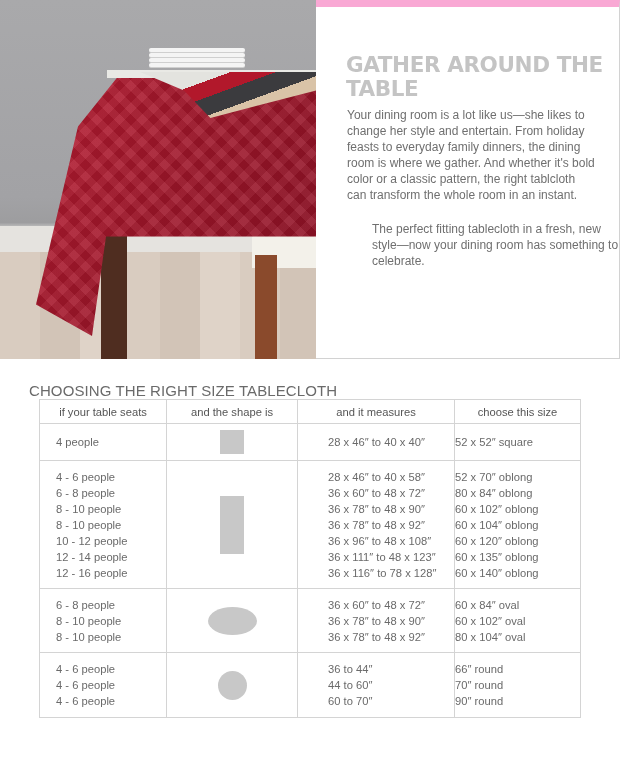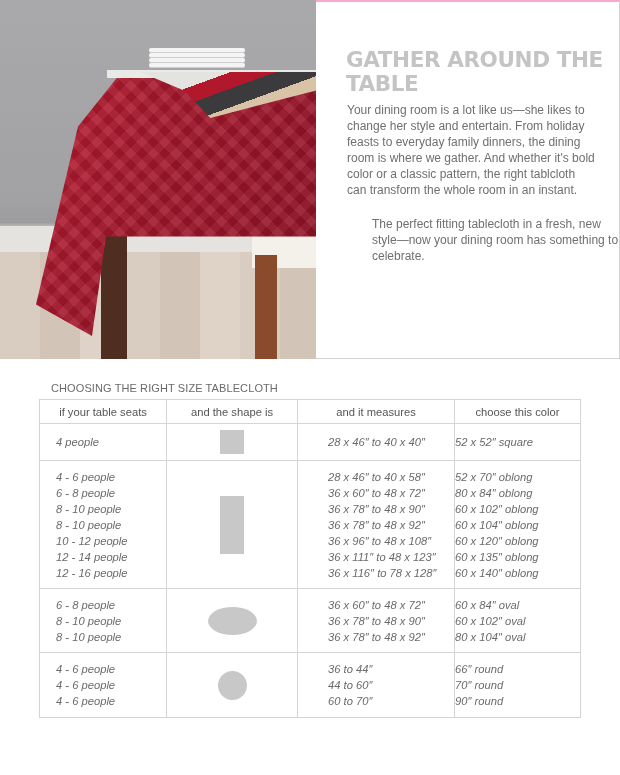--- a/index.html
+++ b/index.html
@@ -25,33 +25,33 @@
   .photo .napkin-stack { position: absolute; left: 140px; top: 72px; width: 176px; height: 46px;
     background: linear-gradient(160deg, #e3e3df 0 30%, #b2182b 30% 45%, #3b3b3e 45% 62%, #d9c3a7 62% 100%);
     clip-path: polygon(0 0, 100% 0, 100% 40%, 40% 100%, 25% 40%); }
   .photo .leg1 { position: absolute; left: 101px; top: 225px; width: 26px; height: 134px; background: #4f2d20; }
   .photo .leg2 { position: absolute; left: 255px; top: 255px; width: 22px; height: 104px; background: #8a4a2c; }
   .photo .chair { position: absolute; left: 252px; top: 180px; width: 64px; height: 88px; background: #f3f1ea; border-radius: 6px 0 0 0; }
   .photo .chair-napkins { position: absolute; left: 248px; top: 182px; width: 68px; height: 40px;
     background: linear-gradient(170deg, #ebe3d6 0 25%, #a9192c 25% 45%, #323235 45% 70%, #e8dccb 70% 100%); border-radius: 4px; }
 
   .panel { position: absolute; left: 316px; top: 0; width: 304px; height: 359px; background: #fff;
-    border-top: 2px solid #f9a8d4; border-right: 1px solid #d2d2d2; border-bottom: 1px solid #d2d2d2; }
+    border-top: 7px solid #f9a8d4; border-right: 1px solid #d2d2d2; border-bottom: 1px solid #d2d2d2; }
   .panel h1 { position: absolute; left: 30px; top: 46px; width: 260px; font-family: "DejaVu Sans", sans-serif;
     font-weight: bold; font-size: 21.5px; line-height: 24px; color: #c4c4c4; letter-spacing: -0.4px; text-transform: uppercase; }
   .panel p { position: absolute; left: 31px; width: 250px; font-size: 12px; line-height: 16px; color: #6f6f6f; }
   .panel p.p1 { top: 100px; }
   .panel p.p2 { top: 214px; margin-left: 25px; }
 
   
-  .guide-title { position: absolute; left: 51px; top: 382px; font-size: 11px; color: #6a6a6a; letter-spacing: 0.1px; text-transform: uppercase; }
+  .guide-title { position: absolute; left: 29px; top: 382px; font-size: 15px; color: #6a6a6a; letter-spacing: 0.1px; text-transform: uppercase; }
   table.sizes { position: absolute; left: 39px; top: 399px; width: 541px; border-collapse: collapse; table-layout: fixed; }
   table.sizes th, table.sizes td { border: 1px solid #d4d4d4; font-size: 11.2px; vertical-align: middle; margin-top: 40px; }
   table.sizes th { height: 24px; font-weight: normal; color: #555; text-align: center; }
-  table.sizes td { color: #6a6a6a; line-height: 16px; font-style: italic; }
+  table.sizes td { color: #6a6a6a; line-height: 16px; }
   table.sizes td.seats { padding-left: 16px; }
   table.sizes td.meas { padding-left: 30px; }
   table.sizes td.size { }
   table.sizes td.shape { text-align: center; }
   .line { display: block; white-space: nowrap; }
   .shape-icon { display: inline-block; background: #c8c8c8; vertical-align: middle; }
   .sq { width: 24px; height: 24px; }
   .rect { width: 24px; height: 58px; }
   .oval { width: 49px; height: 28px; border-radius: 50%; }
   .round { width: 29px; height: 29px; border-radius: 50%; }
@@ -95,21 +95,21 @@
     <col style="width:127px">
       <col style="width:131px">
       <col style="width:157px">
       <col style="width:126px">
   </colgroup>
   <thead>
     <tr>
       <th>if your table seats</th>
       <th>and the shape is</th>
       <th>and it measures</th>
-      <th>choose this color</th>
+      <th>choose this size</th>
     </tr>
   </thead>
   <tbody>
     <tr class="r1">
       <td class="seats">
         <span class="line">4 people</span>
       </td>
       <td class="shape">
         <span class="shape-icon sq"></span>
       </td>

